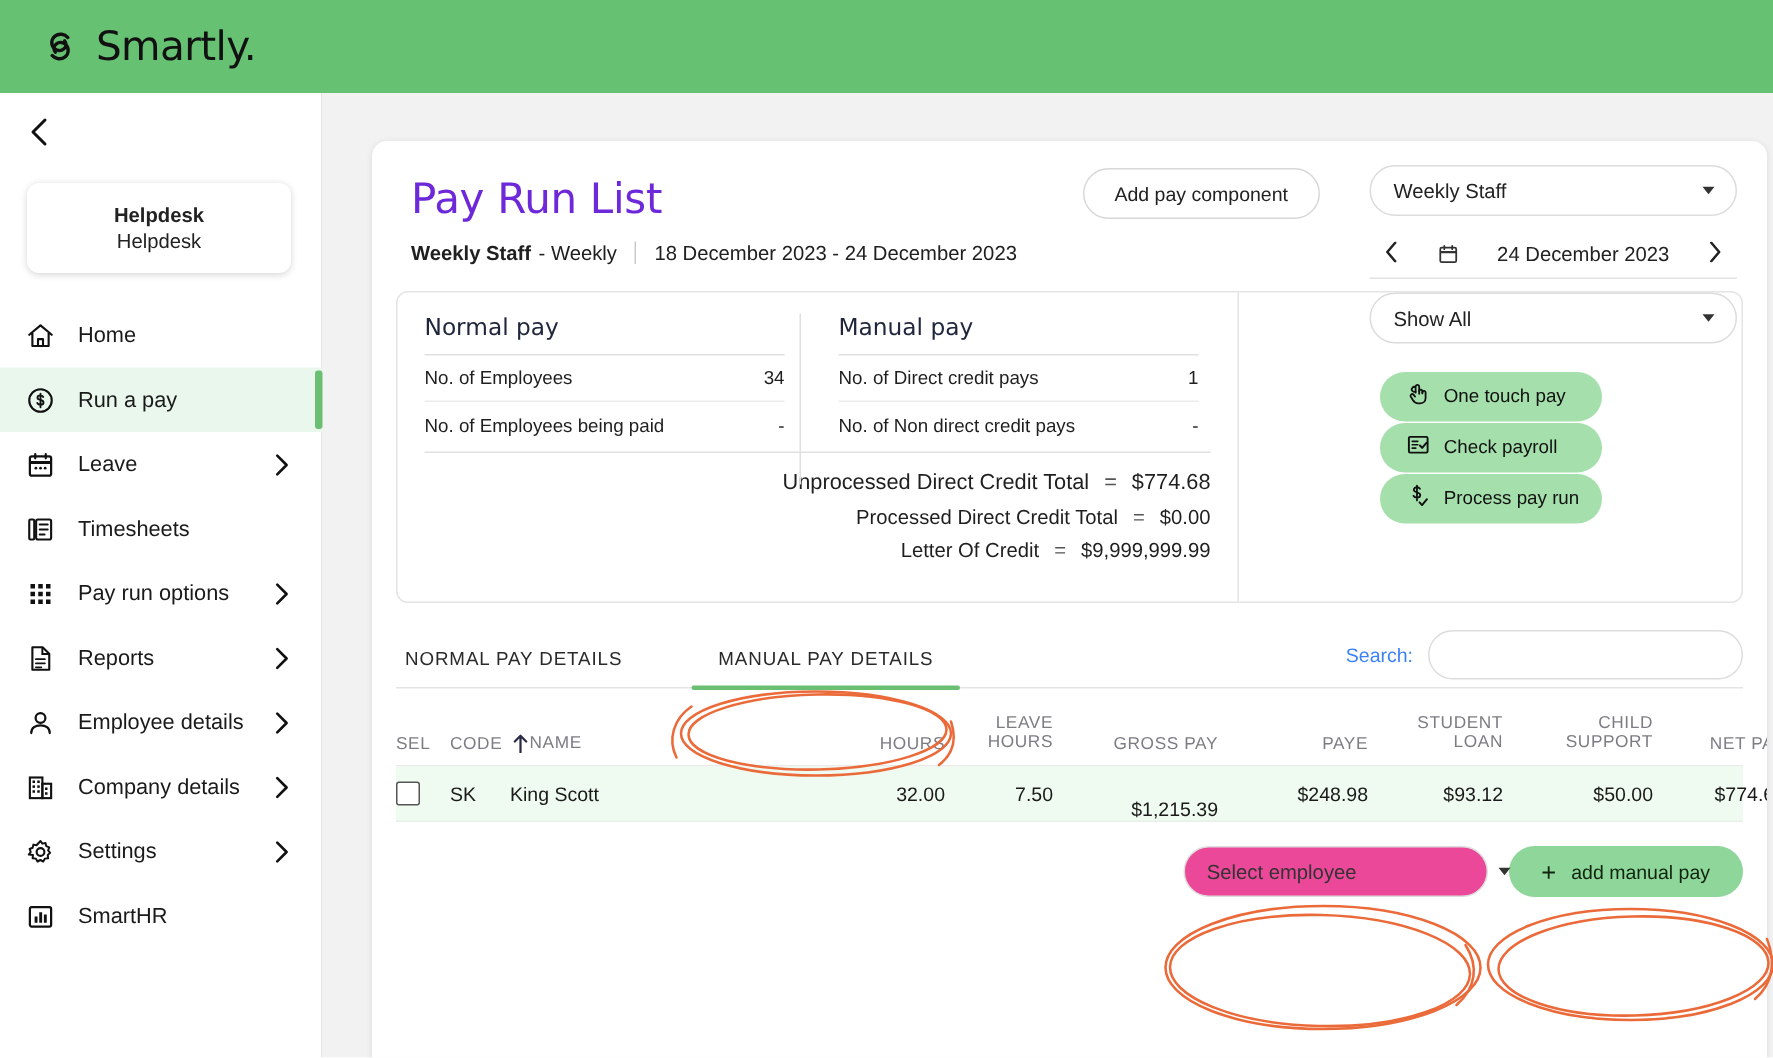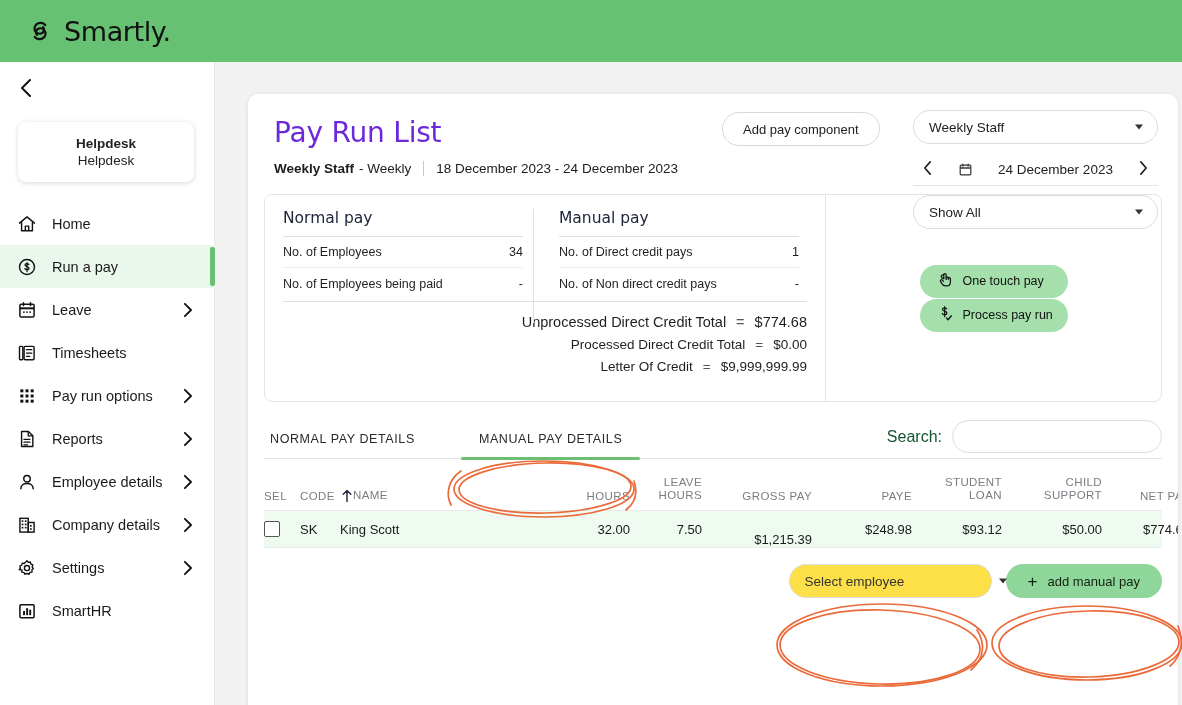--- a/index.html
+++ b/index.html
@@ -158,21 +158,21 @@
     font-size:12.5px; letter-spacing:0.6px; color:#2a2a2a; padding:8px 6px 12px 6px;
     margin-right:52px; cursor:pointer; position:relative; font-weight:400;
   }
   .tab.active::after {
     content:""; position:absolute; left:-12px; right:-12px; bottom:-2px; height:3.5px;
     background:#6bbf73; border-radius:2px;
   }
   .search-box {
     position:absolute; right:16px; top:-4px; display:flex; align-items:center; gap:10px;
   }
-  .search-label { font-size:16px; color:#14532d; }
+  .search-label { font-size:13px; color:#3b82f6; }
   .search-input {
     width:210px; height:33px; border:1px solid #ddd; border-radius:18px;
     outline:none; padding:0 14px; font-size:13px;
     font-family:"Liberation Sans", sans-serif;
   }
 
   
   .table { margin-top:4px; padding:0 16px; }
   .thead {
     display:flex; align-items:flex-end; color:#7c7c84; font-size:11.5px;
@@ -200,21 +200,21 @@
   }
   .sort-arrow { display:inline-block; vertical-align:middle; margin:0 1px 0 2px; }
 
   
   .foot {
     margin-top:16px; padding:0 16px; display:flex; align-items:center;
     justify-content:flex-end; gap:14px; position:relative;
   }
   .emp-select {
     width:203px; height:34px; border:1px solid #dcdcdc; border-radius:18px;
-    background:#fde047; display:flex; align-items:center; padding:0 15px;
+    background:#ec4899; display:flex; align-items:center; padding:0 15px;
     font-size:13.5px; color:#333; cursor:pointer; position:relative;
   }
   .emp-caret {
     position:absolute; right:-16px; top:50%; transform:translateY(-50%);
     width:0;height:0;border-left:4px solid transparent;border-right:4px solid transparent;
     border-top:5px solid #333;
   }
   .add-btn {
     height:34px; padding:0 22px; background:#8ed69a; border:none; border-radius:18px;
     font-size:13px; color:#10240f; display:flex; align-items:center; gap:10px;
@@ -529,20 +529,30 @@
                 <path d="M12.9 9.6a1.5 1.5 0 113 0v2.1" fill="none" stroke="#111" stroke-width="1.7" stroke-linecap="round"></path>
                 <path d="M15.9 10.8a1.5 1.5 0 113 0v5.1c0 3.1-2.3 5.2-5.4 5.2h-1.6c-2.6 0-3.7-1.1-5-3.2l-2-3.3a1.6 1.6 0 012.6-1.8l1.5 1.9" fill="none" stroke="#111" stroke-width="1.7" stroke-linecap="round" stroke-linejoin="round"></path>
                 <path d="M9.7 6.1a2.3 2.3 0 10.2 3.3" fill="none" stroke="#111" stroke-width="1.6"></path>
               </svg>
           </span>
           <span>One touch pay</span>
         </button>
         <button class="green-btn">
           <span>
             <svg width="17" height="17" viewBox="0 0 24 24">
+                <rect x="3.2" y="4.6" width="17.6" height="14.8" rx="1.2" fill="none" stroke="#111" stroke-width="1.8"></rect>
+                <path d="M6.3 8.8h5.3M6.3 12h5.3M6.3 15.2h3.4" stroke="#111" stroke-width="1.5" stroke-linecap="round"></path>
+                <path d="M13.6 12.7l2.1 2.2 4-4.6" fill="none" stroke="#111" stroke-width="1.9" stroke-linecap="round" stroke-linejoin="round"></path>
+              </svg>
+          </span>
+          <span>Check payroll</span>
+        </button>
+        <button class="green-btn">
+          <span>
+            <svg width="17" height="17" viewBox="0 0 24 24">
                 <path d="M13.6 5.4c-.6-.9-1.7-1.4-2.9-1.4-1.6 0-2.9.9-2.9 2.4 0 3.1 6.1 1.6 6.1 4.9 0 1.6-1.4 2.5-3.1 2.5-1.4 0-2.7-.6-3.3-1.8M10.8 2.4v14" fill="none" stroke="#111" stroke-width="1.7" stroke-linecap="round"></path>
                 <path d="M13.2 18.2l2.4 2.6 4.6-5.6" fill="none" stroke="#111" stroke-width="1.8" stroke-linecap="round" stroke-linejoin="round"></path>
               </svg>
           </span>
           <span>Process pay run</span>
         </button>
       </div>
     </div>
 
     <div class="tabs-wrap">

